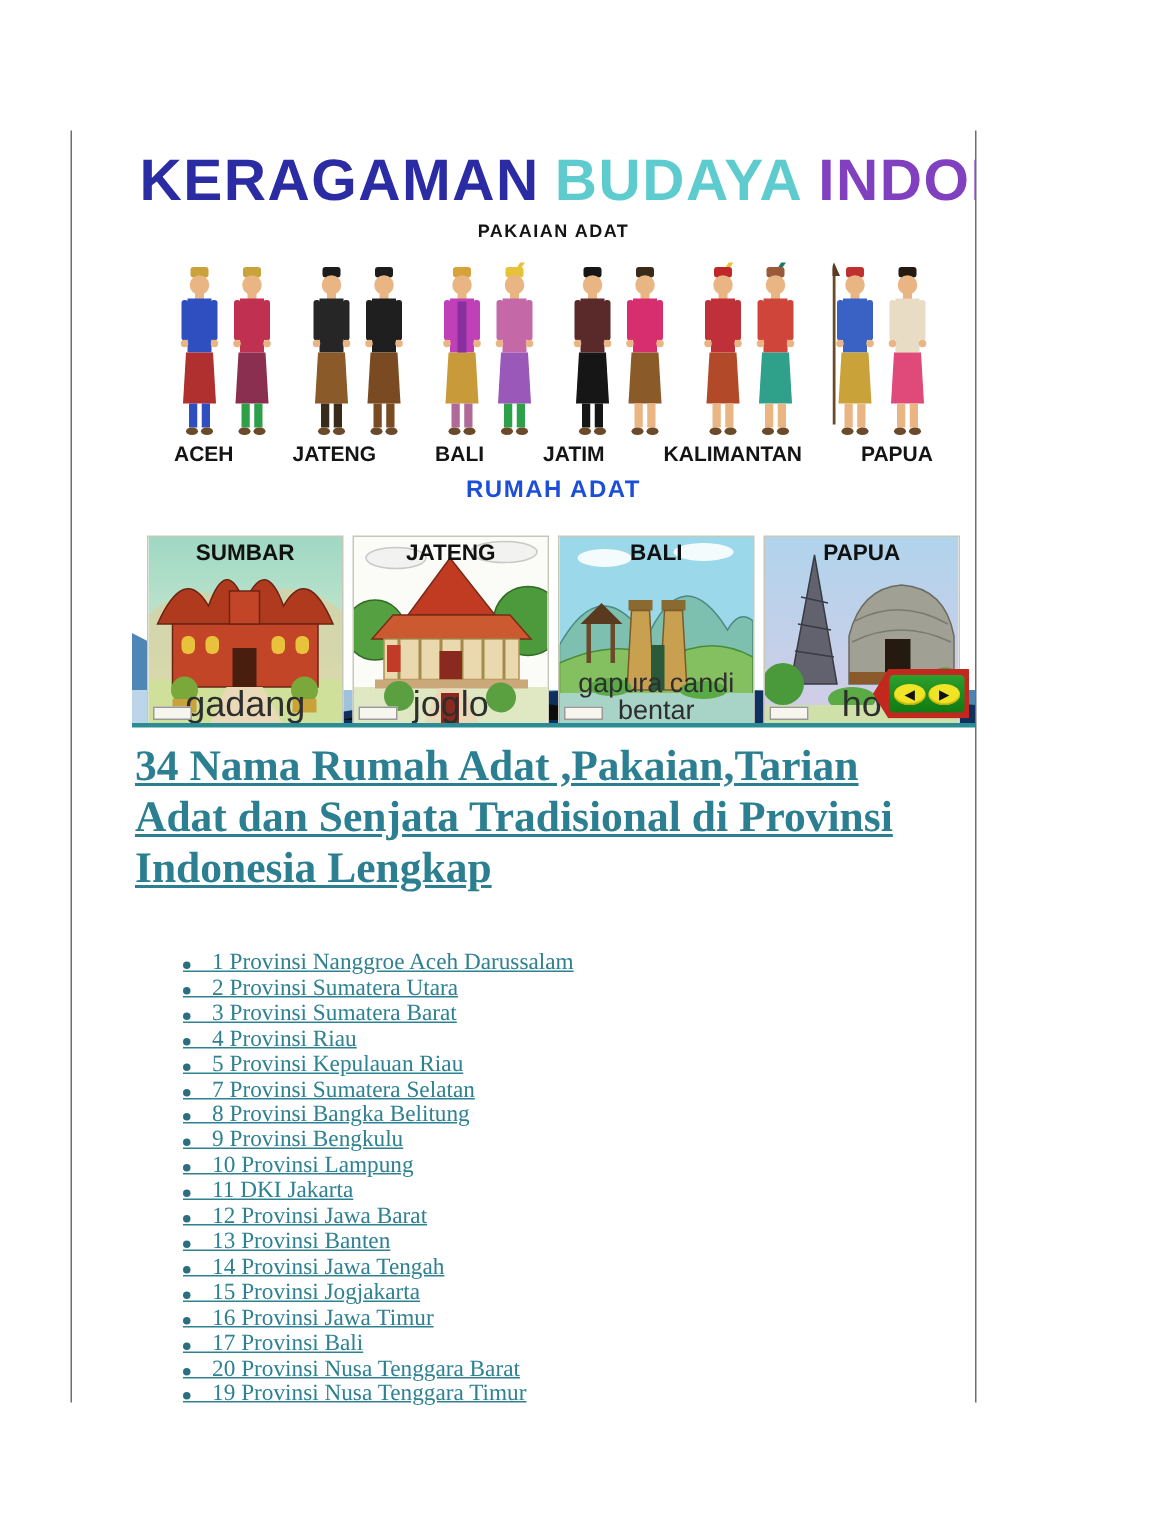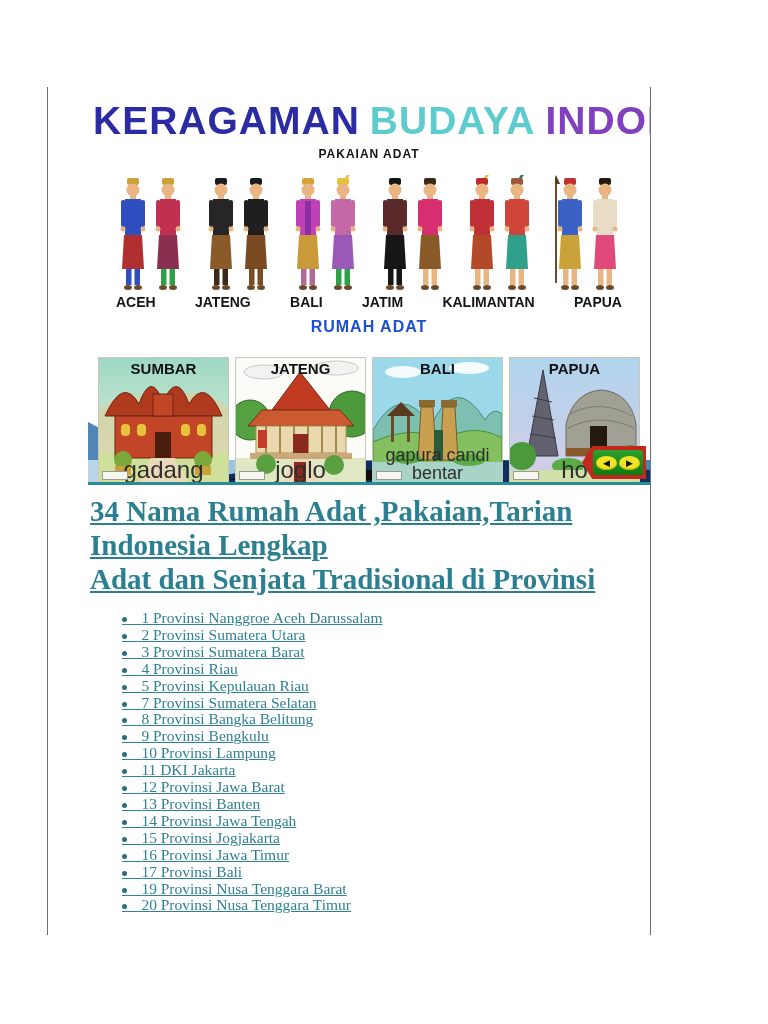--- a/index.html
+++ b/index.html
@@ -79,21 +79,21 @@
     box-shadow:inset 0 -1px 1px #b8a800;
   }
   
   .article-heading{
     position:absolute;left:42px;top:408px;width:562px;
     font-family:"Liberation Serif",serif;font-weight:bold;font-size:29px;
     color:#2b7f90;line-height:1.17;
   }
   .article-heading .h-line{text-decoration:underline;cursor:pointer;}
   .province-list{
-    position:absolute;left:0;top:523px;width:602px;
+    position:absolute;left:0;top:547px;width:602px;
     margin:0;padding:0 0 0 74px;list-style:none;
     font-family:"Liberation Serif",serif;font-size:15.5px;color:#2e8191;
   }
   .province-list li{position:relative;line-height:16.9px;}
   .province-list .dot{
     position:absolute;left:0;top:7px;width:5px;height:5px;border-radius:50%;background:#2a6e80;
   }
   .province-list a{
     color:#2e8191;text-decoration:underline;cursor:pointer;
   }
@@ -461,38 +461,38 @@
     <div class="nav-button">
       <div class="nav-green">
         <span class="nav-arrow">◀</span>
         <span class="nav-arrow">▶</span>
       </div>
     </div>
   </div>
 
   <div class="article-heading">
     <div class="h-line">34 Nama Rumah Adat ,Pakaian,Tarian</div>
+    <div class="h-line">Adat dan Senjata Tradisional di Provinsi</div>
     <div class="h-line">Indonesia Lengkap</div>
-    <div class="h-line">Adat dan Senjata Tradisional di Provinsi</div>
   </div>
 
   <ul class="province-list">
       <li><span class="dot"></span><a>1 Provinsi Nanggroe Aceh Darussalam</a></li>
       <li><span class="dot"></span><a>2 Provinsi Sumatera Utara</a></li>
       <li><span class="dot"></span><a>3 Provinsi Sumatera Barat</a></li>
       <li><span class="dot"></span><a>4 Provinsi Riau</a></li>
       <li><span class="dot"></span><a>5 Provinsi Kepulauan Riau</a></li>
       <li><span class="dot"></span><a>7 Provinsi Sumatera Selatan</a></li>
       <li><span class="dot"></span><a>8 Provinsi Bangka Belitung</a></li>
       <li><span class="dot"></span><a>9 Provinsi Bengkulu</a></li>
       <li><span class="dot"></span><a>10 Provinsi Lampung</a></li>
       <li><span class="dot"></span><a>11 DKI Jakarta</a></li>
       <li><span class="dot"></span><a>12 Provinsi Jawa Barat</a></li>
       <li><span class="dot"></span><a>13 Provinsi Banten</a></li>
       <li><span class="dot"></span><a>14 Provinsi Jawa Tengah</a></li>
       <li><span class="dot"></span><a>15 Provinsi Jogjakarta</a></li>
       <li><span class="dot"></span><a>16 Provinsi Jawa Timur</a></li>
       <li><span class="dot"></span><a>17 Provinsi Bali</a></li>
-      <li><span class="dot"></span><a>19 Provinsi Nusa Tenggara Barat</a></li>
-      <li><span class="dot"></span><a>20 Provinsi Nusa Tenggara Timur</a></li>
+      <li><span class="dot"></span><a>20 Provinsi Nusa Tenggara Barat</a></li>
+      <li><span class="dot"></span><a>19 Provinsi Nusa Tenggara Timur</a></li>
     </ul>
 
 </div>
 
 </body></html>

